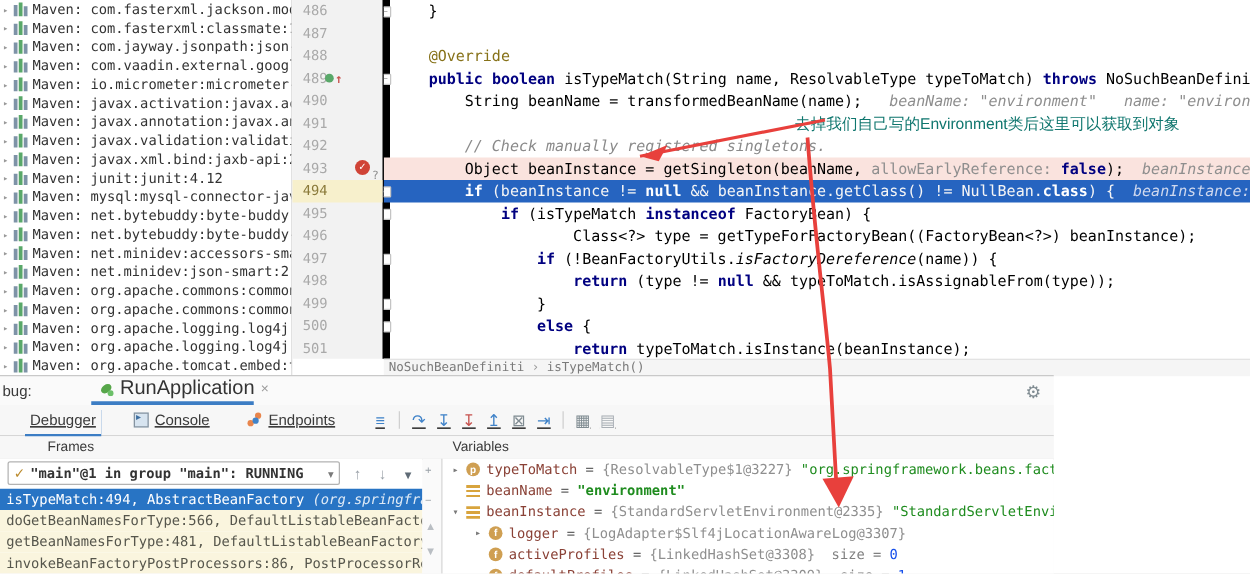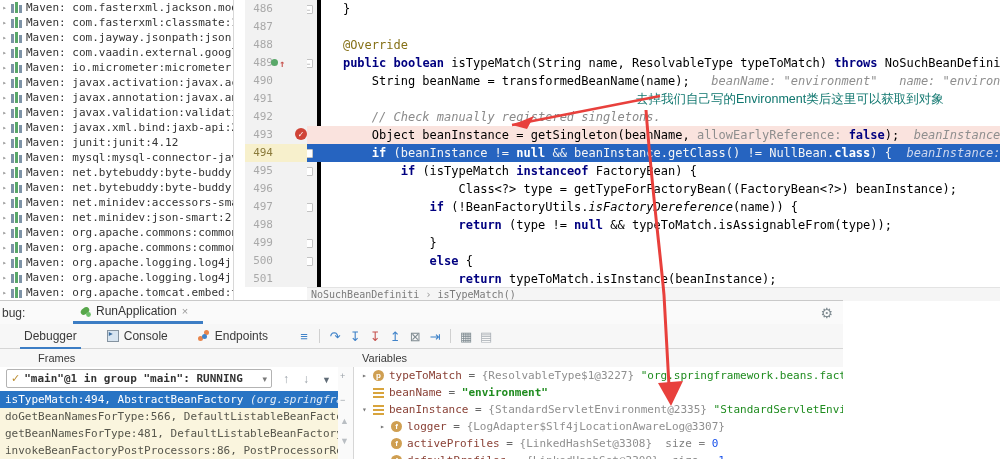--- a/index.html
+++ b/index.html
@@ -11,22 +11,22 @@
   .trow{height:15px;display:flex;align-items:center;white-space:nowrap;
         font:11px "DejaVu Sans Mono",monospace;color:#333;}
   .trow .chev{width:9px;font-size:7px;color:#9a9a9a;text-align:center;flex:none;}
   .libicon{width:11px;height:11px;flex:none;margin:0 4px 0 2px;position:relative;}
   .libicon i{position:absolute;bottom:0;width:3px;background:#7e93a7;}
   .libicon i:nth-child(1){left:0;height:9px;}
   .libicon i:nth-child(2){left:4px;height:11px;background:#59a869;}
   .libicon i:nth-child(3){left:8px;height:8px;}
   
   #editor{position:absolute;left:234px;top:0;width:766px;height:300px;background:#fff;}
-  #gutter{position:absolute;left:11px;top:0;width:72px;height:287px;background:#f2f2f2;
-          border-right:4px solid #000000;}
+  #gutter{position:absolute;left:0;top:0;width:72px;height:287px;background:#f2f2f2;
+          border-right:6px solid #000000;}
   .gline{height:18px;position:relative;font:11px/18px "DejaVu Sans Mono",monospace;color:#a9a9a9;}
   .gline.cur{background:#f7f0cc;color:#8a7a3a;}
   .gnum{display:inline-block;width:20px;margin-left:8px;text-align:right;}
   .ovr-dot{position:absolute;left:26px;top:5px;width:7px;height:7px;border-radius:50%;background:#59a869;}
   .ovr-up{position:absolute;left:34px;top:1px;color:#c75450;font-size:10px;font-weight:bold;}
   .bp{position:absolute;right:10px;top:2px;width:12px;height:12px;border-radius:50%;
       background:#d04437;color:#fff;font-size:9px;line-height:12px;text-align:center;}
   .bp-q{position:absolute;right:3px;top:6px;color:#8a8a8a;font-size:9px;}
   #code{position:absolute;left:73px;top:0;right:0;height:287px;overflow:hidden;}
   .cline{position:relative;height:18px;font:12px/18px "DejaVu Sans Mono",monospace;
@@ -50,26 +50,26 @@
   #breadcrumb{position:absolute;left:73px;right:0;top:287px;height:13px;background:#f5f5f5;
       border-top:1px solid #e3e3e3;font:10px/13px "DejaVu Sans Mono",monospace;color:#7a7a7a;
       padding-left:4px;white-space:nowrap;}
   #breadcrumb .sep{margin:0 6px;color:#9a9a9a;}
   
   #annot{position:absolute;left:636px;top:91px;color:#0f766e;z-index:40;
          font:12.5px/17px "Liberation Sans",sans-serif;white-space:nowrap;}
   #arrows{position:absolute;left:0;top:0;width:1000px;height:459px;z-index:50;pointer-events:none;}
   
   #debug{position:absolute;left:0;top:300px;width:843px;height:159px;background:#fafafa;
-         border-top:1px solid #c9c9c9;box-sizing:border-box;}
+         border-top:1px solid #c9c9c9;box-sizing:border-box;text-decoration:underline;}
   #sess-row{position:relative;height:23px;}
   #win-label{position:absolute;left:2px;top:5px;font-size:12px;color:#3a3a3a;}
   #sess-tab{position:absolute;left:73px;top:0;height:20px;display:flex;align-items:center;
             padding:0 6px;gap:5px;}
-  #sess-tab .txt{font-size:12px;color:#333;}
+  #sess-tab .txt{font-size:16px;color:#333;}
   #sess-underline{position:absolute;left:73px;top:20px;width:130px;height:3px;background:#3c7dc4;}
   .runapp{width:12px;height:12px;}
   #gear{position:absolute;right:10px;top:4px;font-size:14px;color:#7f8b91;}
   #sess-close{color:#9a9a9a;font-size:11px;}
   #dbg-toolbar{height:24px;border-bottom:1px solid #d6d6d6;background:#f7f7f7;
                display:flex;align-items:center;padding-left:20px;}
   .dtab{display:flex;align-items:center;gap:5px;font-size:12px;color:#3a3a3a;
         padding:4px 4px;margin-right:22px;position:relative;}
   .dtab.sel{box-shadow:0 3px 0 #3c7dc4;}
   .tbi{font-size:13px;width:20px;text-align:center;flex:none;}

